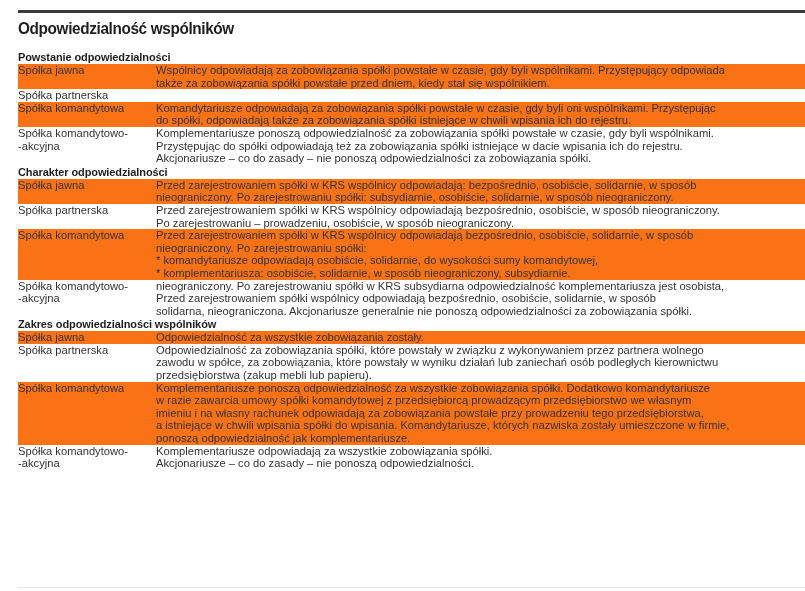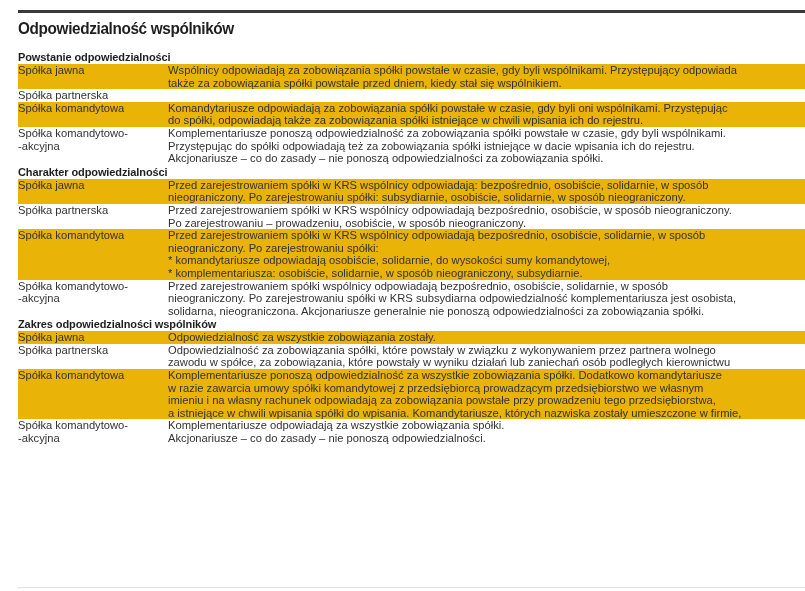--- a/index.html
+++ b/index.html
@@ -16,23 +16,23 @@
       font-family: "Liberation Sans", sans-serif; font-weight: bold;
       font-size: 16.5px; letter-spacing: -0.4px; color: #1e1e1e;
       transform: scaleX(0.93); transform-origin: left top;
     }
     .table { position: absolute; left: 18px; top: 50px; width: 787px; }
     .section-head {
       font-weight: bold; font-size: 11px; line-height: 14px; height: 14px;
       color: #1e1e1e; letter-spacing: -0.1px;
     }
     .row { display: flex; font-size: 11.2px; line-height: 12.6px; }
-    .row.shaded { background: #eab308; }
+    .row.shaded { background: #f97316; }
     .row .label { width: 138px; flex: 0 0 138px; white-space: pre-line; color: #333; }
-    .row .desc { flex: 1 1 auto; color: #333; margin-left: 12px; }
+    .row .desc { flex: 1 1 auto; color: #333; }
     .row .desc div { white-space: nowrap; }
     .bottom-rule {
       position: absolute; left: 18px; top: 587px; width: 787px; height: 1px;
       background: #e2e2e2;
     }
   </style>
 </head>
 <body>
 
 <div class="top-rule"></div>
@@ -90,48 +90,50 @@
           <div>Przed zarejestrowaniem spółki w KRS wspólnicy odpowiadają bezpośrednio, osobiście, solidarnie, w sposób</div>
           <div>nieograniczony. Po zarejestrowaniu spółki:</div>
           <div>* komandytariusze odpowiadają osobiście, solidarnie, do wysokości sumy komandytowej,</div>
           <div>* komplementariusza: osobiście, solidarnie, w sposób nieograniczony, subsydiarnie.</div>
         </div>
       </div>
       <div class="row">
         <div class="label">Spółka komandytowo-
 -akcyjna</div>
         <div class="desc">
+          <div>nieograniczony. Po zarejestrowaniu spółki w KRS subsydiarna odpowiedzialność komplementariusza jest osobista,</div>
           <div>Przed zarejestrowaniem spółki wspólnicy odpowiadają bezpośrednio, osobiście, solidarnie, w sposób</div>
-          <div>nieograniczony. Po zarejestrowaniu spółki w KRS subsydiarna odpowiedzialność komplementariusza jest osobista,</div>
           <div>solidarna, nieograniczona. Akcjonariusze generalnie nie ponoszą odpowiedzialności za zobowiązania spółki.</div>
         </div>
       </div>
     </div>
     <div>
       <div class="section-head">Zakres odpowiedzialności wspólników</div>
       <div class="row shaded">
         <div class="label">Spółka jawna</div>
         <div class="desc">
           <div>Odpowiedzialność za wszystkie zobowiązania zostały.</div>
         </div>
       </div>
       <div class="row">
         <div class="label">Spółka partnerska</div>
         <div class="desc">
           <div>Odpowiedzialność za zobowiązania spółki, które powstały w związku z wykonywaniem przez partnera wolnego</div>
           <div>zawodu w spółce, za zobowiązania, które powstały w wyniku działań lub zaniechań osób podległych kierownictwu</div>
+          <div>przedsiębiorstwa (zakup mebli lub papieru).</div>
         </div>
       </div>
       <div class="row shaded">
         <div class="label">Spółka komandytowa</div>
         <div class="desc">
           <div>Komplementariusze ponoszą odpowiedzialność za wszystkie zobowiązania spółki. Dodatkowo komandytariusze</div>
           <div>w razie zawarcia umowy spółki komandytowej z przedsiębiorcą prowadzącym przedsiębiorstwo we własnym</div>
           <div>imieniu i na własny rachunek odpowiadają za zobowiązania powstałe przy prowadzeniu tego przedsiębiorstwa,</div>
           <div>a istniejące w chwili wpisania spółki do wpisania. Komandytariusze, których nazwiska zostały umieszczone w firmie,</div>
+          <div>ponoszą odpowiedzialność jak komplementariusze.</div>
         </div>
       </div>
       <div class="row">
         <div class="label">Spółka komandytowo-
 -akcyjna</div>
         <div class="desc">
           <div>Komplementariusze odpowiadają za wszystkie zobowiązania spółki.</div>
           <div>Akcjonariusze – co do zasady – nie ponoszą odpowiedzialności.</div>
         </div>
       </div>

